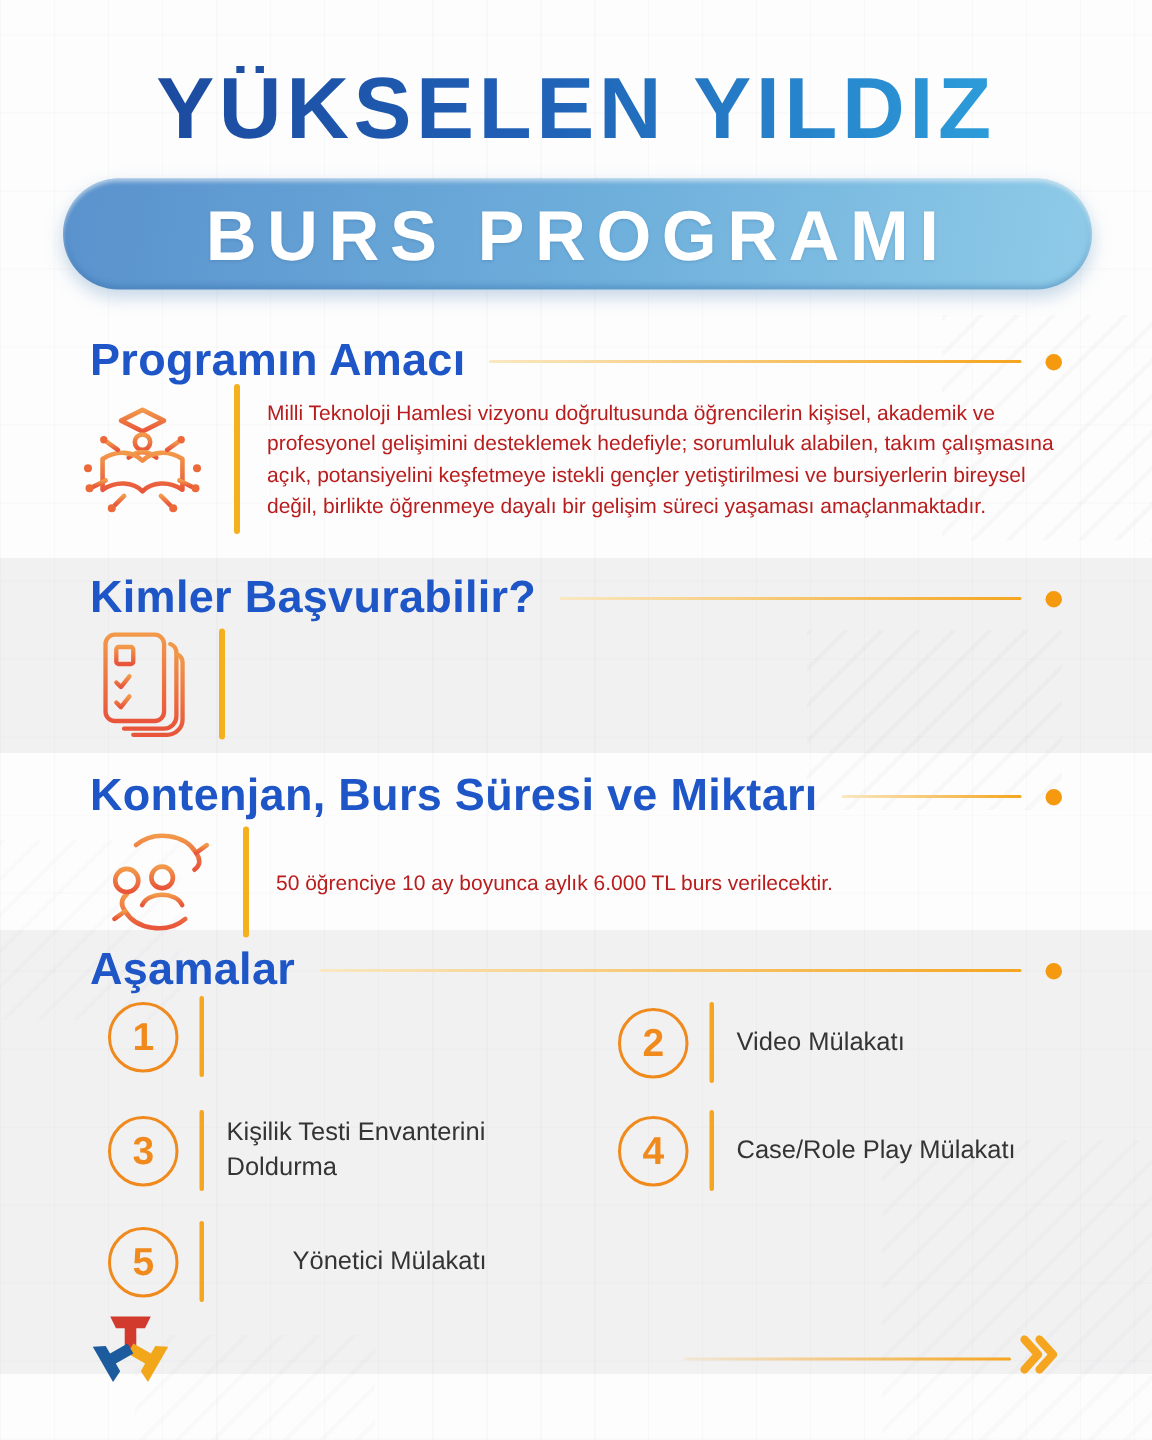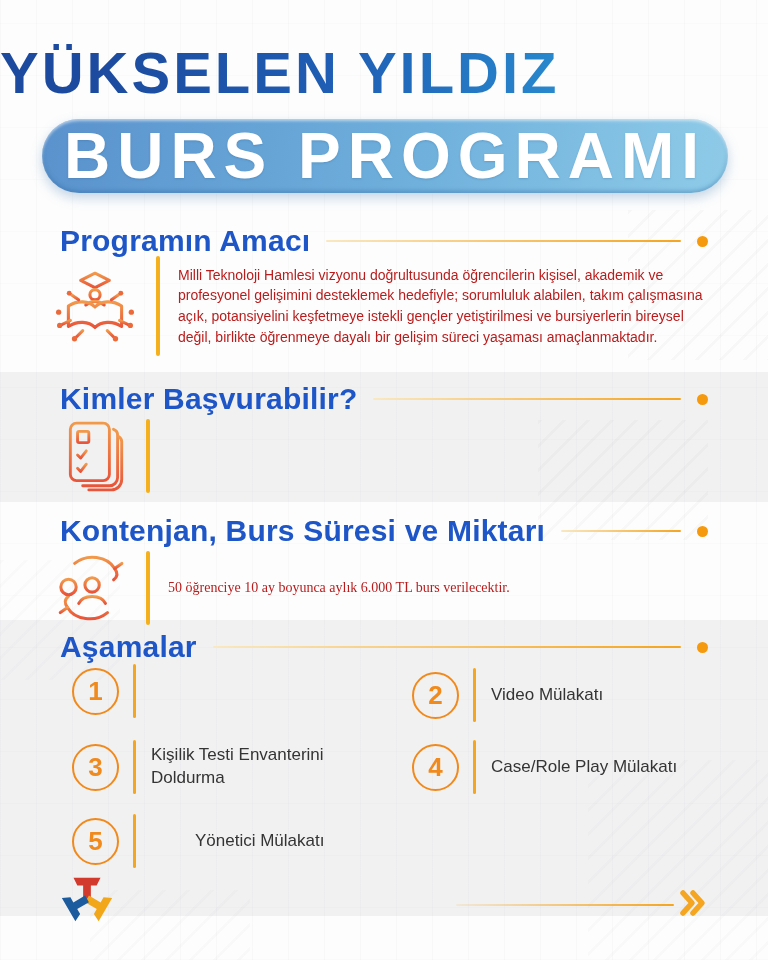--- a/index.html
+++ b/index.html
@@ -22,36 +22,36 @@
   .patch { position:absolute; pointer-events:none; opacity:.55;
     background:repeating-linear-gradient(135deg, rgba(140,140,155,0.09) 0 3px, transparent 3px 17px); }
   .patch1 { right:0;  top:210px; width:140px; height:150px; }
   .patch2 { right:60px; top:420px; width:170px; height:120px; }
   .patch3 { left:0;   top:560px; width:120px; height:120px; opacity:.35; }
   .patch4 { right:0;  top:760px; width:180px; height:200px; opacity:.4; }
   .patch5 { left:90px; bottom:0; width:160px; height:70px; opacity:.4; }
 
   
   .title {
-    position:absolute; top:44px; left:0; width:768px; text-align:left;
+    position:absolute; top:44px; left:0; width:768px; text-align:center;
     font-size:58px; font-weight:800; letter-spacing:3px; line-height:1;
     background:linear-gradient(90deg,#1c4a9e 12%, #1f5fb5 45%, #2d9fdb 88%);
     -webkit-background-clip:text; background-clip:text;
     -webkit-text-fill-color:transparent; color:transparent;
     white-space:nowrap;
   }
   .pill {
     position:absolute; top:119px; left:42px; width:686px; height:74px;
     border-radius:40px;
     background:linear-gradient(100deg,#5a92cd 0%, #6fb0dc 55%, #8fcbe8 100%);
     box-shadow:0 5px 12px rgba(90,140,190,0.35), inset 0 2px 3px rgba(255,255,255,0.55), inset 0 -2px 4px rgba(30,90,150,0.35);
     display:flex; align-items:center; justify-content:center;
   }
   .pill span {
-    color:#ffffff; font-size:64px; font-weight:800; letter-spacing:7px;
+    color:#ffffff; font-size:47px; font-weight:800; letter-spacing:7px;
     line-height:1; white-space:nowrap; text-shadow:0 1px 2px rgba(40,90,140,0.25);
   }
 
   
   .sec-head { position:absolute; left:0; width:768px; display:flex; align-items:center; gap:16px; padding:0 60px; }
   .sec-head h2 { color:#1e56c8; font-size:30px; font-weight:800; letter-spacing:0.2px; white-space:nowrap; }
   .rule { flex:1; height:2px; border-radius:2px; background:linear-gradient(90deg,#f9e8c2,#f5a51f); }
   .enddot { width:11px; height:11px; border-radius:50%; background:#f5990f; flex:0 0 auto; }
 
   
@@ -61,21 +61,21 @@
   .sec-body p { color:#b91c1c; font-size:14px; line-height:1.47; }
 
   #body-amac   { left:52px; top:256px; width:668px; }
   #body-amac .vline { height:100px; }
   #body-amac p { width:566px; }
 
   #body-kimler { left:62px; top:418px; width:650px; }
   #body-kimler .vline { height:74px; }
   #body-kimler p { width:520px; }
 
-  #body-kontenjan { left:48px; top:548px; width:680px;font-family:Liberation Serif, serif; }
+  #body-kontenjan { left:64px; top:548px; width:680px; }
   #body-kontenjan .vline { height:74px; }
   #body-kontenjan p { width:560px; }
 
   
   .step { position:absolute; display:flex; align-items:center; }
   .step-num {
     width:47px; height:47px; border:2.5px solid #f18a1d; border-radius:50%;
     color:#f18a1d; font-size:26px; font-weight:800;
     display:flex; align-items:center; justify-content:center; flex:0 0 auto;
     background:transparent;

